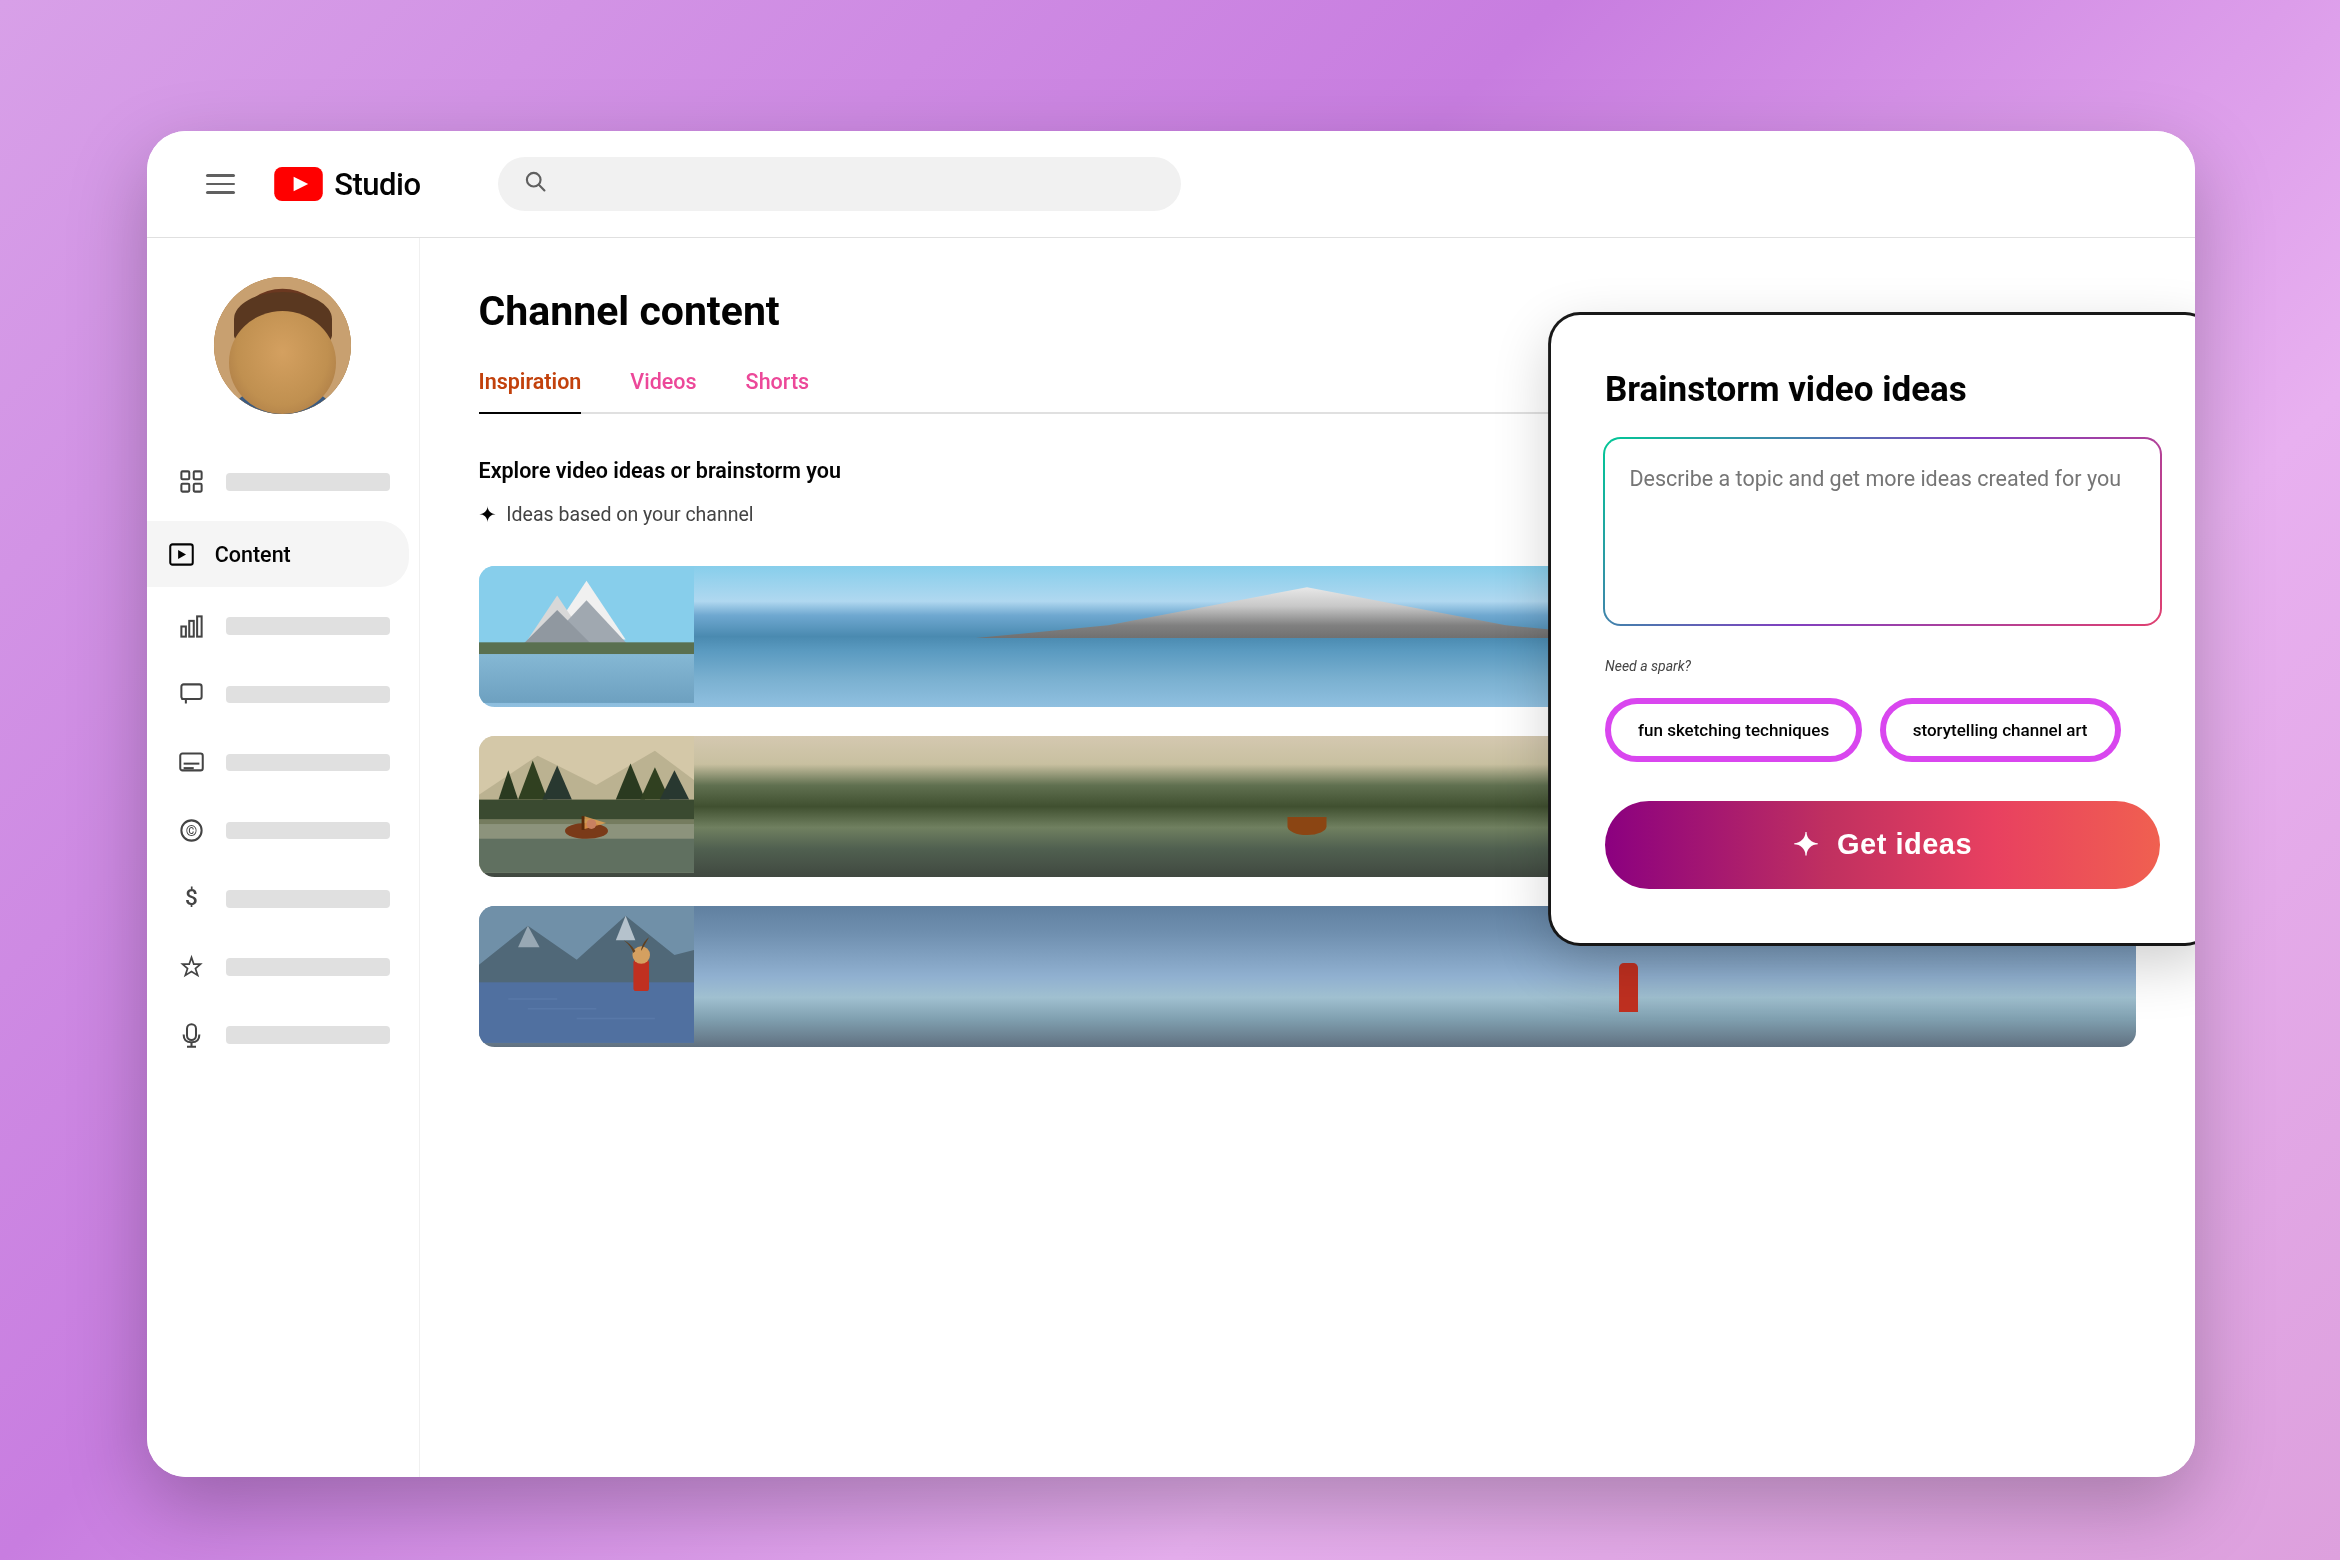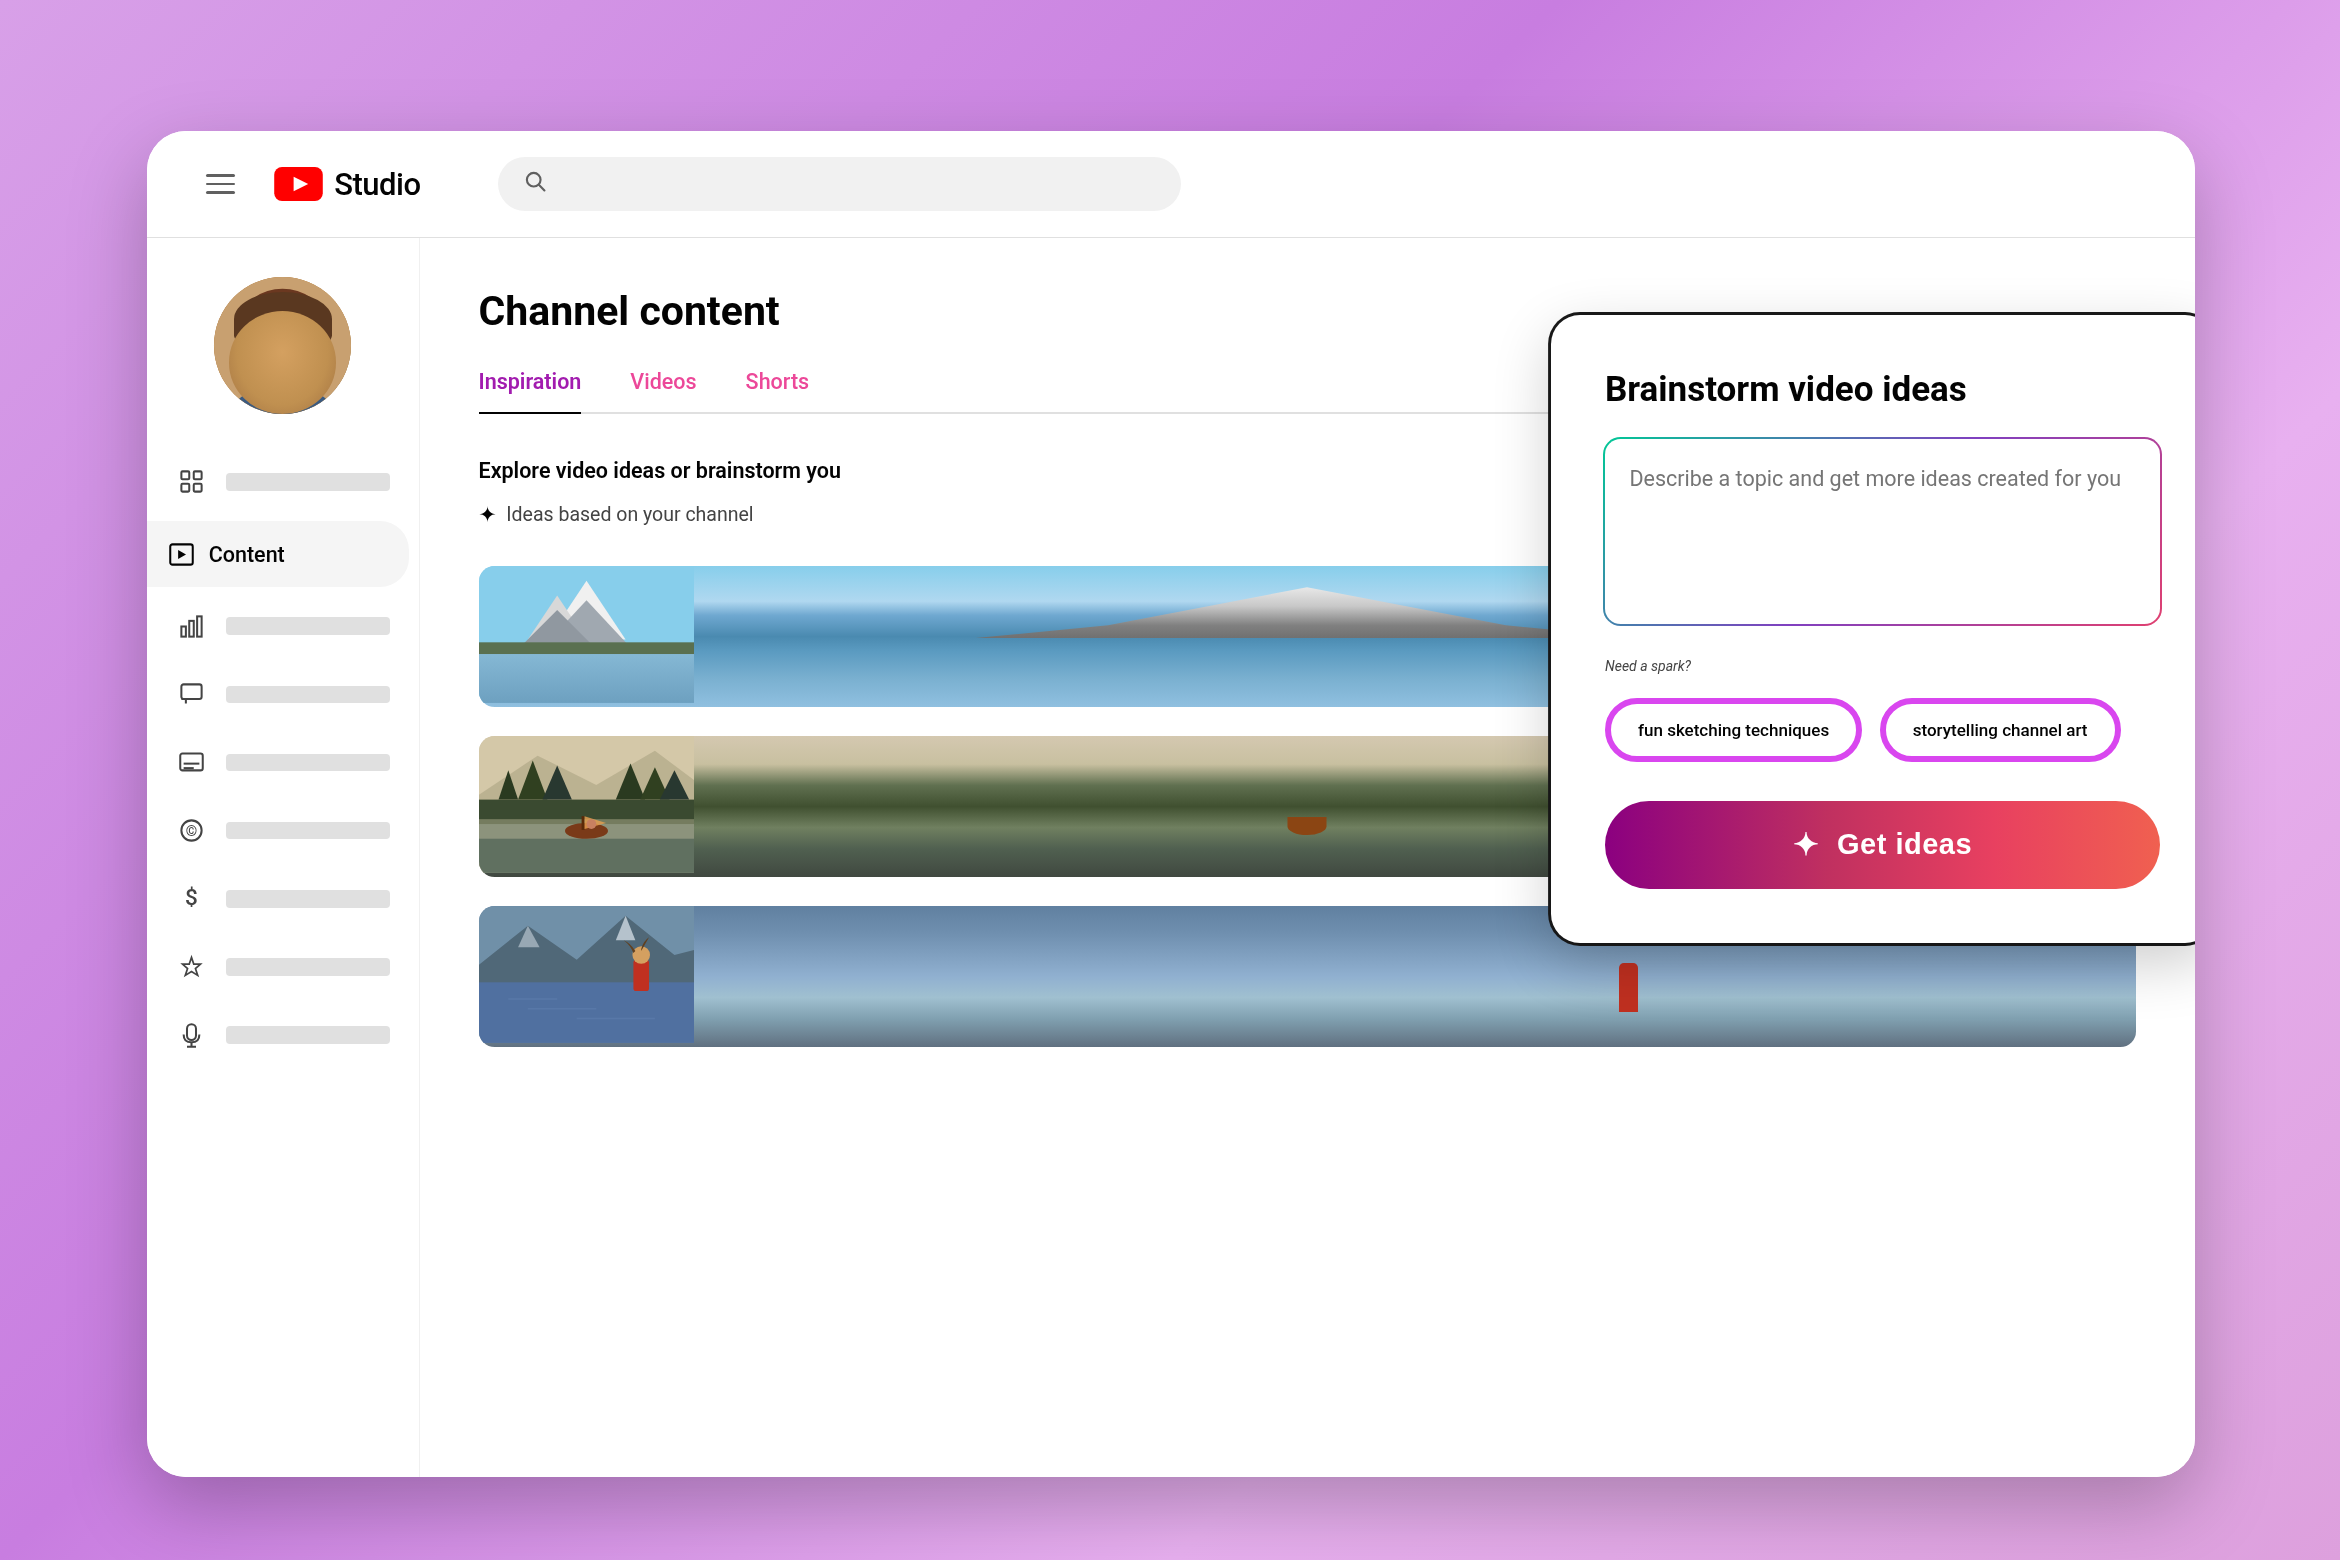--- a/index.html
+++ b/index.html
@@ -140,21 +140,21 @@
       bottom: 0;
       background: radial-gradient(ellipse at 50% 40%, #d4a060 0%, #c09050 60%, #a07040 100%);
       border-radius: 50%;
     }
 
     .sidebar-item {
       width: 100%;
       padding: 17.6px 29px;
       display: flex;
       align-items: center;
-      gap: 12px;
+      gap: 18px;
       cursor: pointer;
       border-radius: 0 29px 29px 0;
       margin-right: 19.5px;
     }
 
     .sidebar-item.active {
       background: #f5f5f5;
     }
 
     .sidebar-icon {
@@ -214,21 +214,21 @@
       font-size: 21.5px;
       font-weight: 500;
       padding-bottom: 17.6px;
       cursor: pointer;
       color: #ec4899;
       border-bottom: 2.9px solid transparent;
       margin-bottom: -2px;
     }
 
     .tab.active {
-      color: #a21caf;
+      color: #c2410c;
       border-bottom: 2.9px solid #030303;
       font-weight: 600;
     }
 
     .explore-text {
       font-size: 21.5px;
       font-weight: 600;
       color: #030303;
       margin-bottom: 19.5px;
     }

